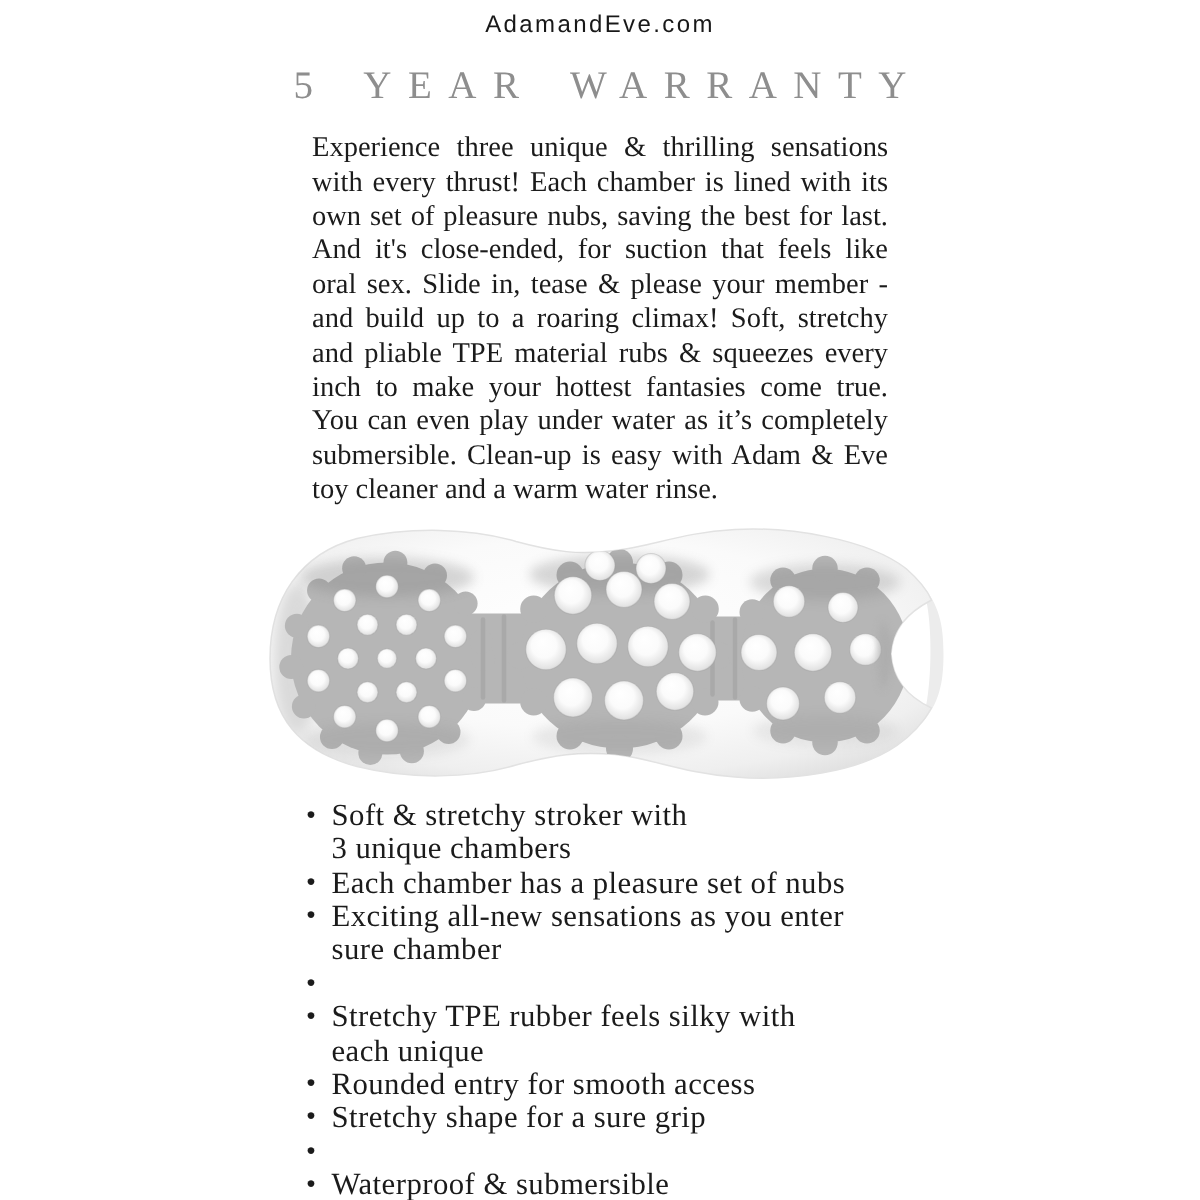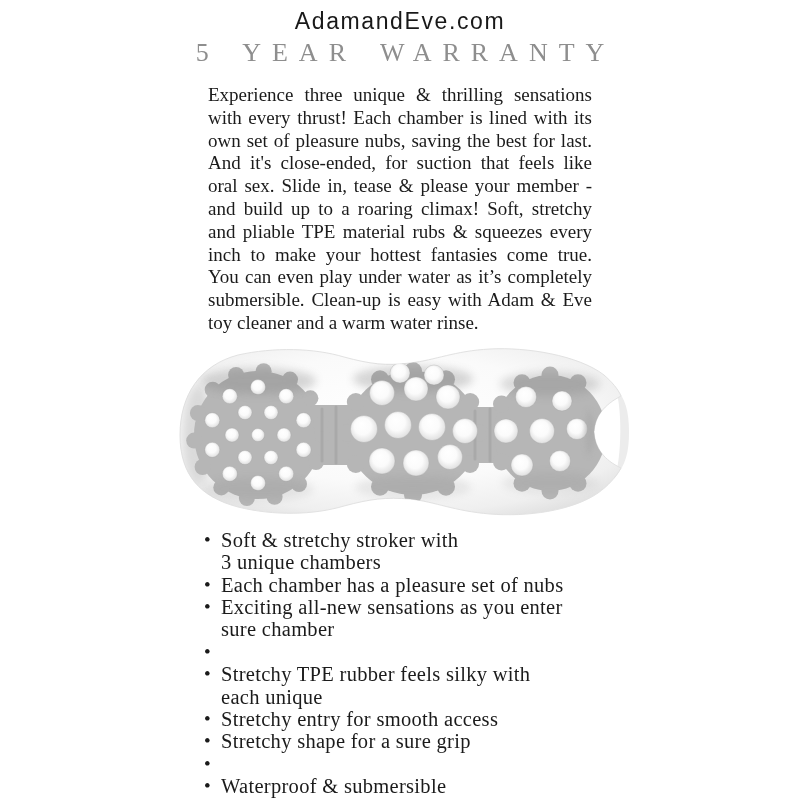--- a/index.html
+++ b/index.html
@@ -7,26 +7,26 @@
     width: 800px; height: 800px;
     font-family: "Liberation Serif", serif;
     color: #1b1b1b;
   }
   .page { width: 800px; height: 800px; position: relative; }
 
   .site-title {
     padding-top: 8px;
     text-align: center;
     font-family: "Liberation Sans", sans-serif;
-    font-size: 23px;
+    font-size: 16px;
     letter-spacing: 1.6px;
     color: #181818;
   }
   .warranty {
-    margin-top: 3px;
+    margin-top: 16px;
     text-align: center;
     font-family: "Liberation Serif", serif;
     font-size: 26px;
     color: #8e8e8e;
     letter-spacing: 11px;
     word-spacing: 6px;
     text-indent: 11px;
   }
 
   .description {
@@ -238,21 +238,21 @@
     </li>
 
     <li>
       <span class="bullet">•</span>
       <span class="feat">Stretchy TPE rubber feels silky with
 each unique</span>
     </li>
 
     <li>
       <span class="bullet">•</span>
-      <span class="feat">Stretchy entry for smooth access</span>
+      <span class="feat">Rounded entry for smooth access</span>
     </li>
 
     <li>
       <span class="bullet">•</span>
       <span class="feat">Stretchy shape for a sure grip</span>
     </li>
 
     <li>
       <span class="bullet">•</span>
     </li>

